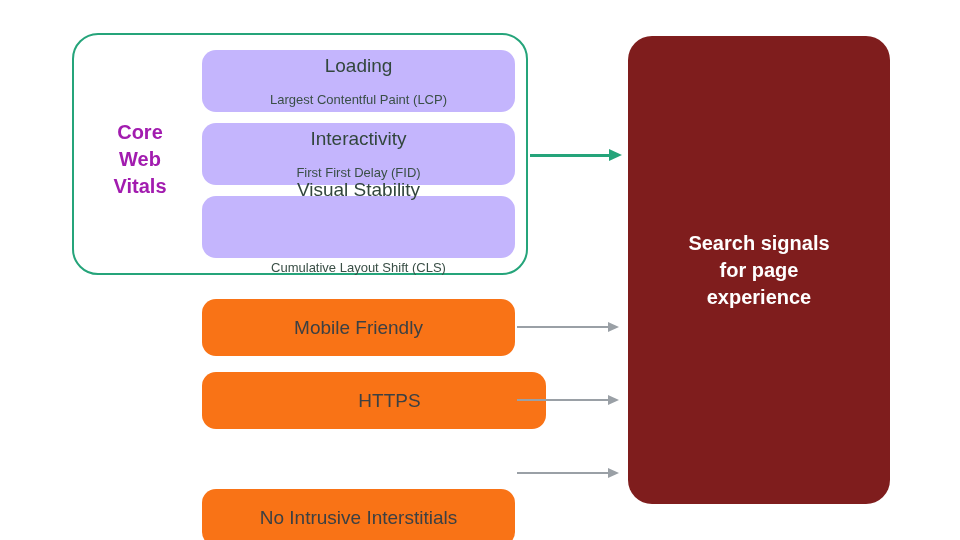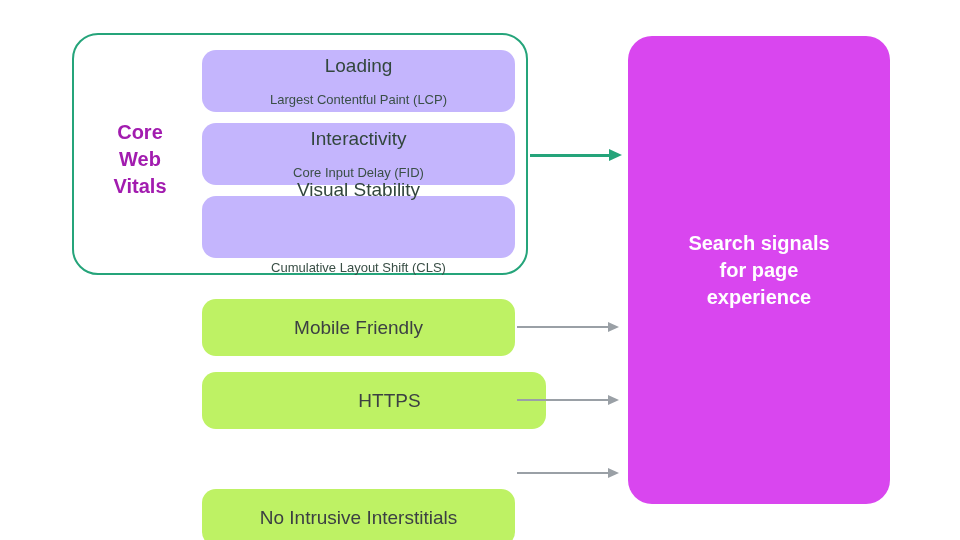--- a/index.html
+++ b/index.html
@@ -71,21 +71,21 @@
     margin-top: 14px;
   }
 
   
   .signal-card {
     position: absolute;
     left: 202px;
     width: 313px;
     height: 57px;
     border-radius: 14px;
-    background: #bef264;
+    background: #f97316;
     display: flex;
     align-items: center;
     justify-content: center;
     text-align: center;
     font-size: 19px;
     color: #3c4043;
   }
   .signal-card.s0 { top: 299px; }
   .signal-card.s1 { top: 372px; padding-left: 31px; }
   .signal-card.s2 { top: 445px; margin-top: 44px; }
@@ -124,21 +124,21 @@
   .arrow.a2 { left: 517px; top: 472px; width: 91px; }
 
   
   .result-panel {
     position: absolute;
     left: 628px;
     top: 36px;
     width: 262px;
     height: 468px;
     border-radius: 24px;
-    background: #d946ef;
+    background: #7f1d1d;
     display: flex;
     align-items: center;
     justify-content: center;
   }
   .result-label {
     width: 150px;
     text-align: center;
     font-size: 20px;
     font-weight: 700;
     line-height: 27px;
@@ -154,21 +154,21 @@
 
   <div class="cwv-label">Core Web Vitals</div>
 
   <div class="metric-card m0">
     <div class="metric-title">Loading</div>
     <div class="metric-subtitle">Largest Contentful Paint (LCP)</div>
   </div>
 
   <div class="metric-card m1">
     <div class="metric-title">Interactivity</div>
-    <div class="metric-subtitle">Core Input Delay (FID)</div>
+    <div class="metric-subtitle">First First Delay (FID)</div>
   </div>
 
   <div class="metric-card m2">
     <div class="metric-title">Visual Stability</div>
     <div class="metric-subtitle">Cumulative Layout Shift (CLS)</div>
   </div>
 
   <div class="arrow arrow-green a-green"></div>
 
   <div class="signal-card s0">

